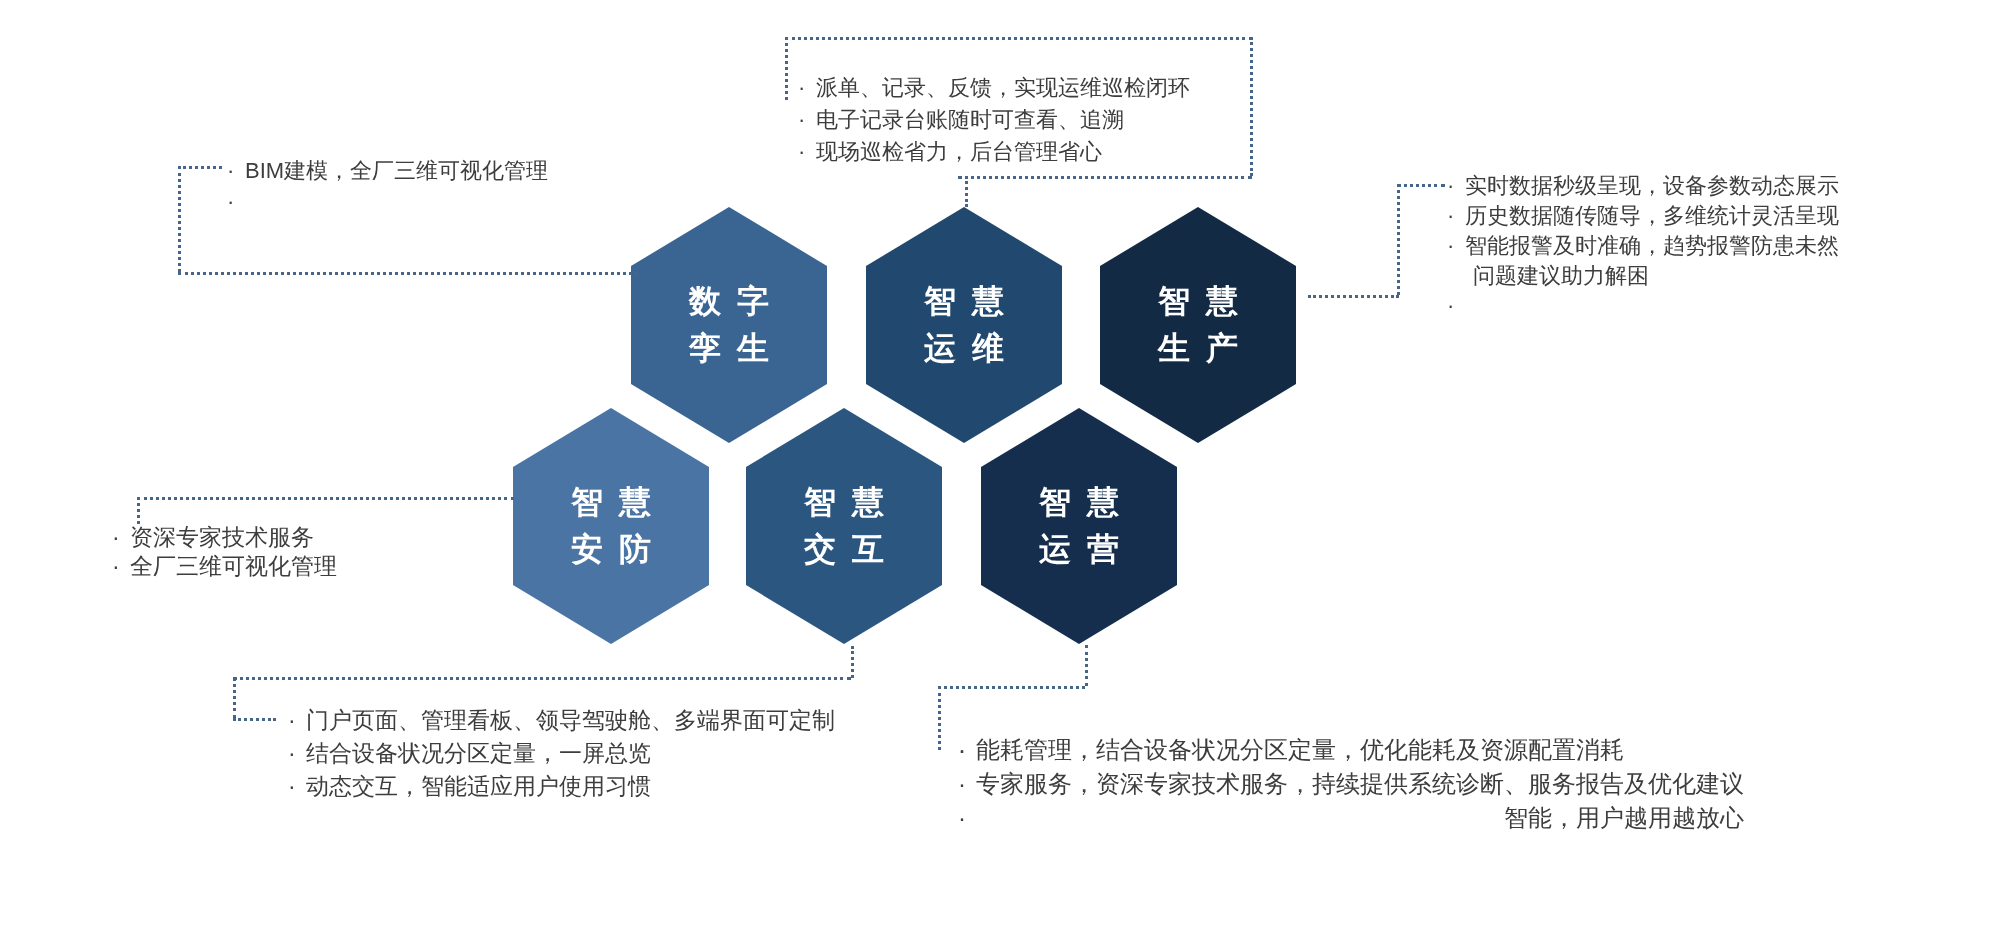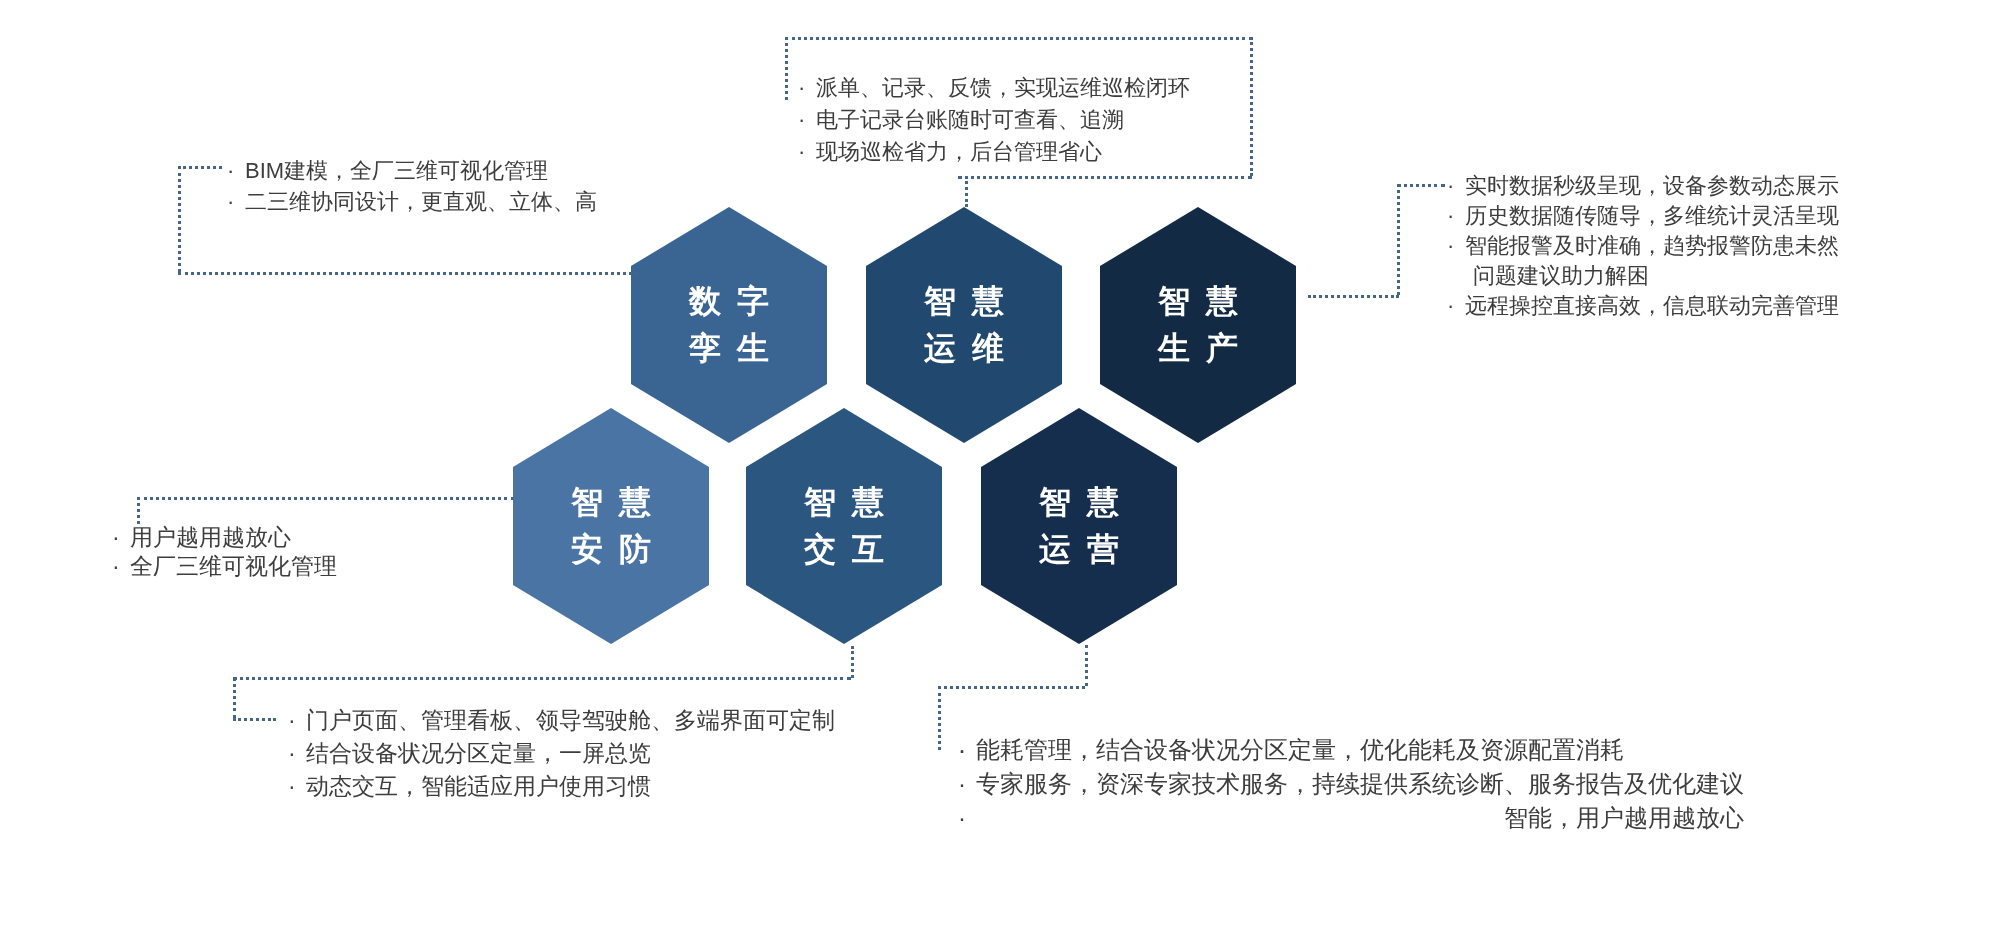--- a/index.html
+++ b/index.html
@@ -88,21 +88,20 @@
   <div class="dh" style="left:178px;top:166px;width:44px;"></div>
   <div class="dv" style="left:178px;top:166px;height:106px;"></div>
   <div class="dh" style="left:178px;top:272px;width:460px;"></div>
   <div class="co co-c1">
     <div class="ln">
       <span class="bu">·</span>
       <span>BIM建模，全厂三维可视化管理</span>
     </div>
     <div class="ln">
       <span class="bu">·</span>
-      <span>二三维协同设计，更直观、立体、高</span>
     </div>
   </div>
 
   <div class="dh" style="left:785px;top:37px;width:467px;"></div>
   <div class="dv" style="left:785px;top:37px;height:63px;"></div>
   <div class="dv" style="left:1250px;top:37px;height:139px;"></div>
   <div class="dh" style="left:958px;top:176px;width:294px;"></div>
   <div class="dv" style="left:965px;top:176px;height:31px;"></div>
   <div class="co co-c2">
     <div class="ln">
@@ -133,30 +132,29 @@
     </div>
     <div class="ln">
       <span class="bu">·</span>
       <span>智能报警及时准确，趋势报警防患未然</span>
     </div>
     <div class="ln cont-indent">
       <span>问题建议助力解困</span>
     </div>
     <div class="ln">
       <span class="bu">·</span>
-      <span>远程操控直接高效，信息联动完善管理</span>
     </div>
   </div>
 
   <div class="dh" style="left:137px;top:497px;width:377px;"></div>
   <div class="dv" style="left:137px;top:497px;height:27px;"></div>
   <div class="co co-c4">
     <div class="ln">
       <span class="bu">·</span>
-      <span>用户越用越放心</span>
+      <span>资深专家技术服务</span>
     </div>
     <div class="ln">
       <span class="bu">·</span>
       <span>全厂三维可视化管理</span>
     </div>
   </div>
 
   <div class="dv" style="left:851px;top:646px;height:32px;"></div>
   <div class="dh" style="left:233px;top:677px;width:618px;"></div>
   <div class="dv" style="left:233px;top:677px;height:42px;"></div>

